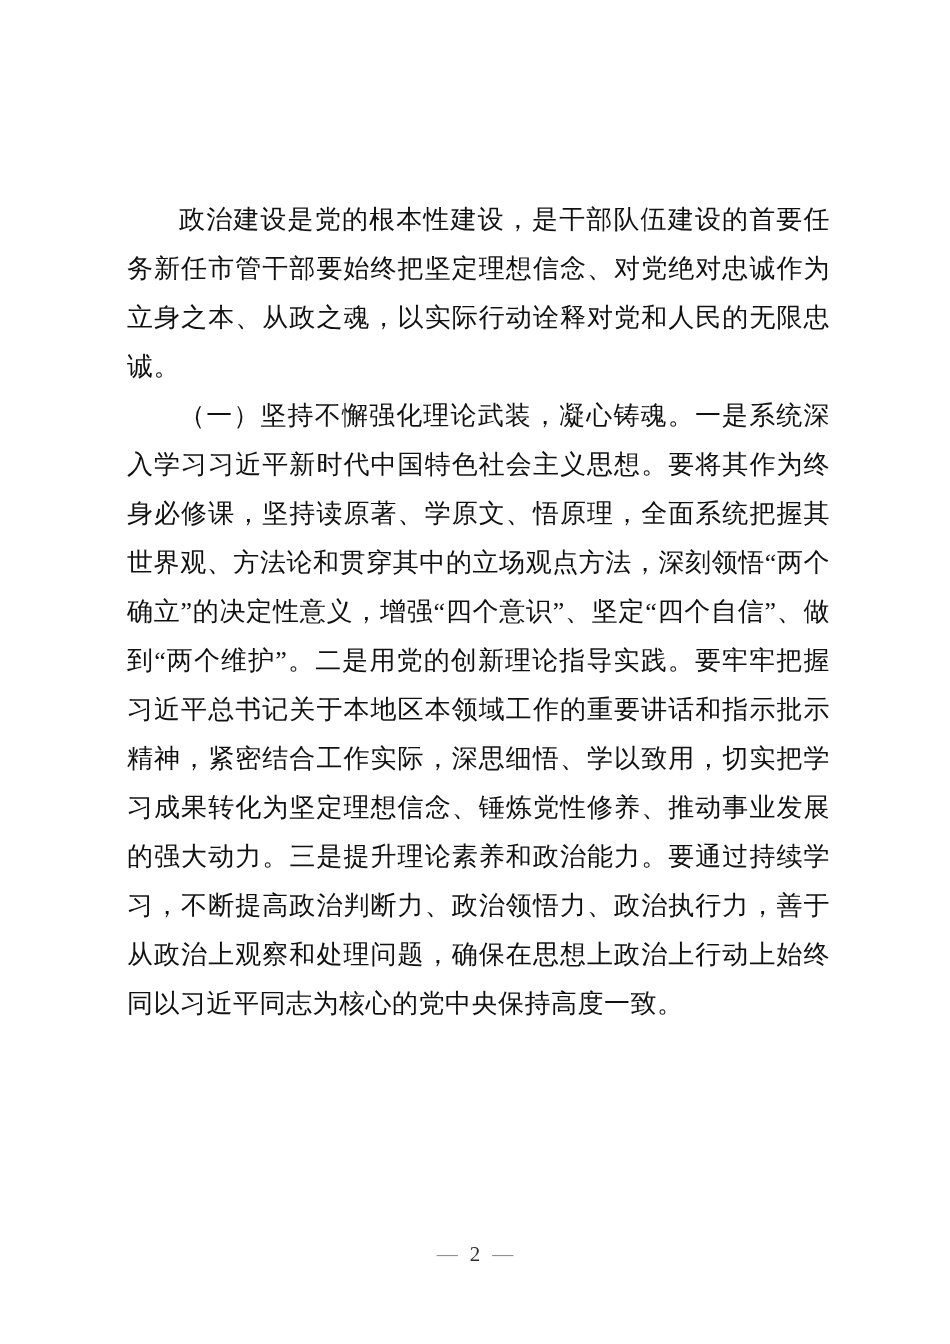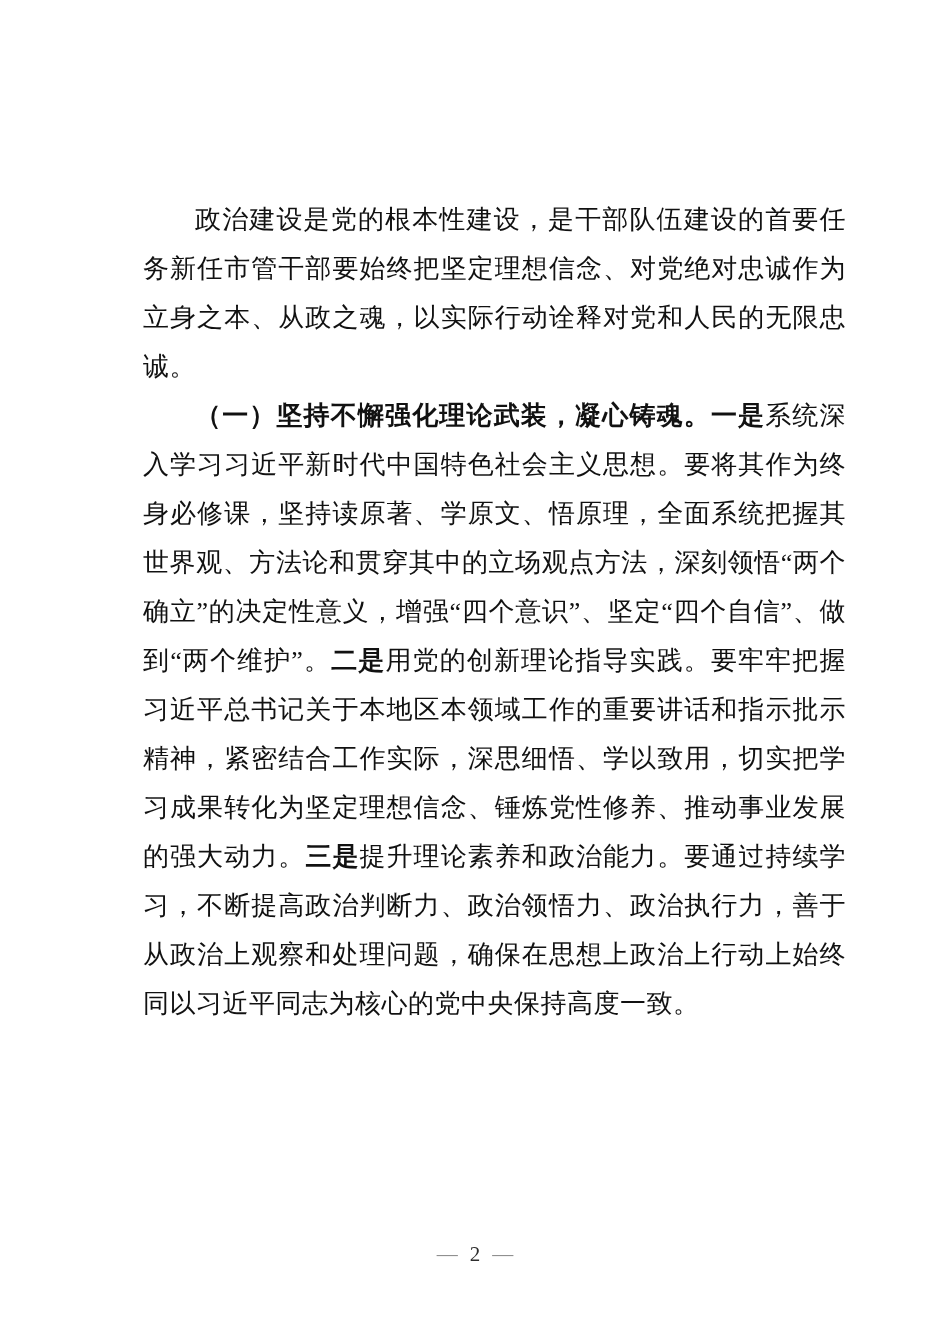--- a/index.html
+++ b/index.html
@@ -15,35 +15,35 @@
   .page {
     position: absolute;
     left: 0; top: 0;
     width: 950px;
     height: 1344px;
     background: #ffffff;
     overflow: hidden;
   }
   .body-text {
     position: absolute;
-    left: 143px;
+    left: 127px;
     top: 195px;
     width: 703px;
     font-size: 26px;
     line-height: 49px;
     text-align: justify;
     text-justify: inter-ideograph;
     letter-spacing: 0.5px;
   }
   .para {
     text-indent: 52px;
     margin: 0;
   }
   .run { font-weight: 400; }
-  .run.bold { font-weight: 700; }
+  .run.bold { font-weight: 400; }
   .footer {
     position: absolute;
     left: 0;
     top: 1242px;
     width: 950px;
     text-align: center;
     font-size: 21px;
     line-height: 24px;
     color: #333333;
   }

